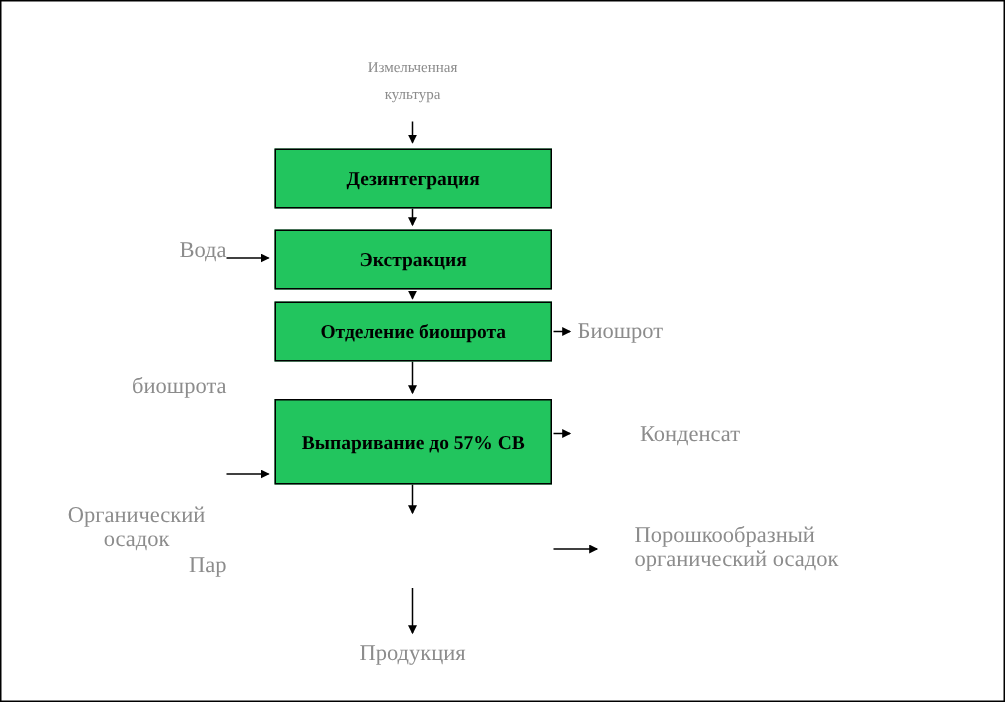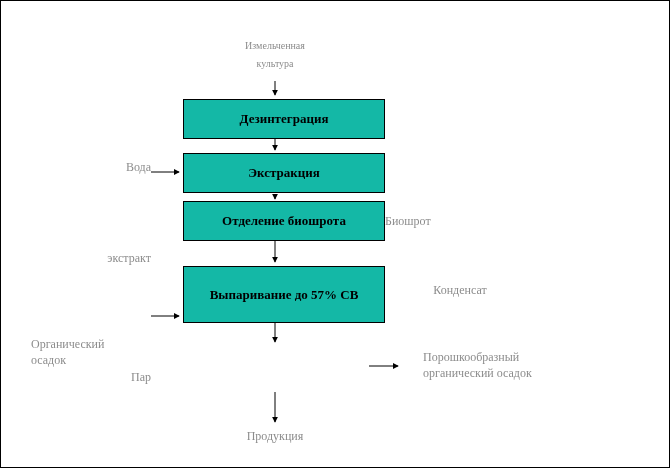--- a/index.html
+++ b/index.html
@@ -15,57 +15,57 @@
   }
   .arrows {
     position: absolute;
     left: 0; top: 0;
     width: 670px; height: 468px;
     pointer-events: none;
   }
   .pbox {
     position: absolute;
     left: 182px;
-    width: 202px;
-    background: #14b8a6;
+    width: 185px;
+    background: #22c55e;
     border: 1px solid #000000;
     box-sizing: border-box;
     display: flex;
     align-items: center;
     justify-content: center;
     text-align: center;
     font-weight: bold;
     font-size: 13px;
     color: #000000;
     z-index: 2;
   }
   .b1 { top: 98px;  height: 40px; }
   .b2 { top: 152px; height: 40px; }
   .b3 { top: 200px; height: 40px; }
   .b4 { top: 265px; height: 57px; }
   .b5 { top: 345px; height: 46px; }
 
   .muted {
     position: absolute;
     color: #8c8c8c;
-    font-size: 12px;
+    font-size: 15px;
     line-height: 16px;
   }
   .muted span { display: block; }
 
   .title {
     left: 174px; top: 36px; width: 200px;
     text-align: center;
     font-size: 10px;
     line-height: 18px;
   }
   .lbl-water   { left: 50px; top: 158px; width: 100px; text-align: right; }
   .lbl-liquid  { left: 50px; top: 249px; width: 100px; text-align: right; }
   .lbl-steam   { left: 50px; top: 320px; width: 100px; text-align: right; margin-top: 48px; }
-  .lbl-organic { left: 30px; top: 335px; width: 120px; text-align: left; }
+  .lbl-organic { left: 30px; top: 335px; width: 120px; text-align: center; }
 
   .lbl-bioshrot   { left: 384px; top: 212px; width: 150px; text-align: left; }
   .lbl-condensate { left: 384px; top: 281px; width: 150px; text-align: center; }
   .lbl-powder     { left: 403px; top: 348px; width: 180px; text-align: left; margin-left: 19px; }
 
   .lbl-bottom {
     left: 174px; top: 427px; width: 200px;
     text-align: center;
   }
 </style>
@@ -102,21 +102,21 @@
   </div>
 
   <div class="pbox b1">Дезинтеграция</div>
   <div class="pbox b2">Экстракция</div>
   <div class="pbox b3">Отделение биошрота</div>
   <div class="pbox b4">Выпаривание до 57% СВ</div>
 
   <div class="muted lbl-water">Вода</div>
 
   <div class="muted lbl-liquid">
-    <span>экстракт</span>
+    <span>биошрота</span>
   </div>
 
   <div class="muted lbl-steam">Пар</div>
 
   <div class="muted lbl-organic">
     <span>Органический</span>
     <span>осадок</span>
   </div>
 
   <div class="muted lbl-bioshrot">Биошрот</div>

